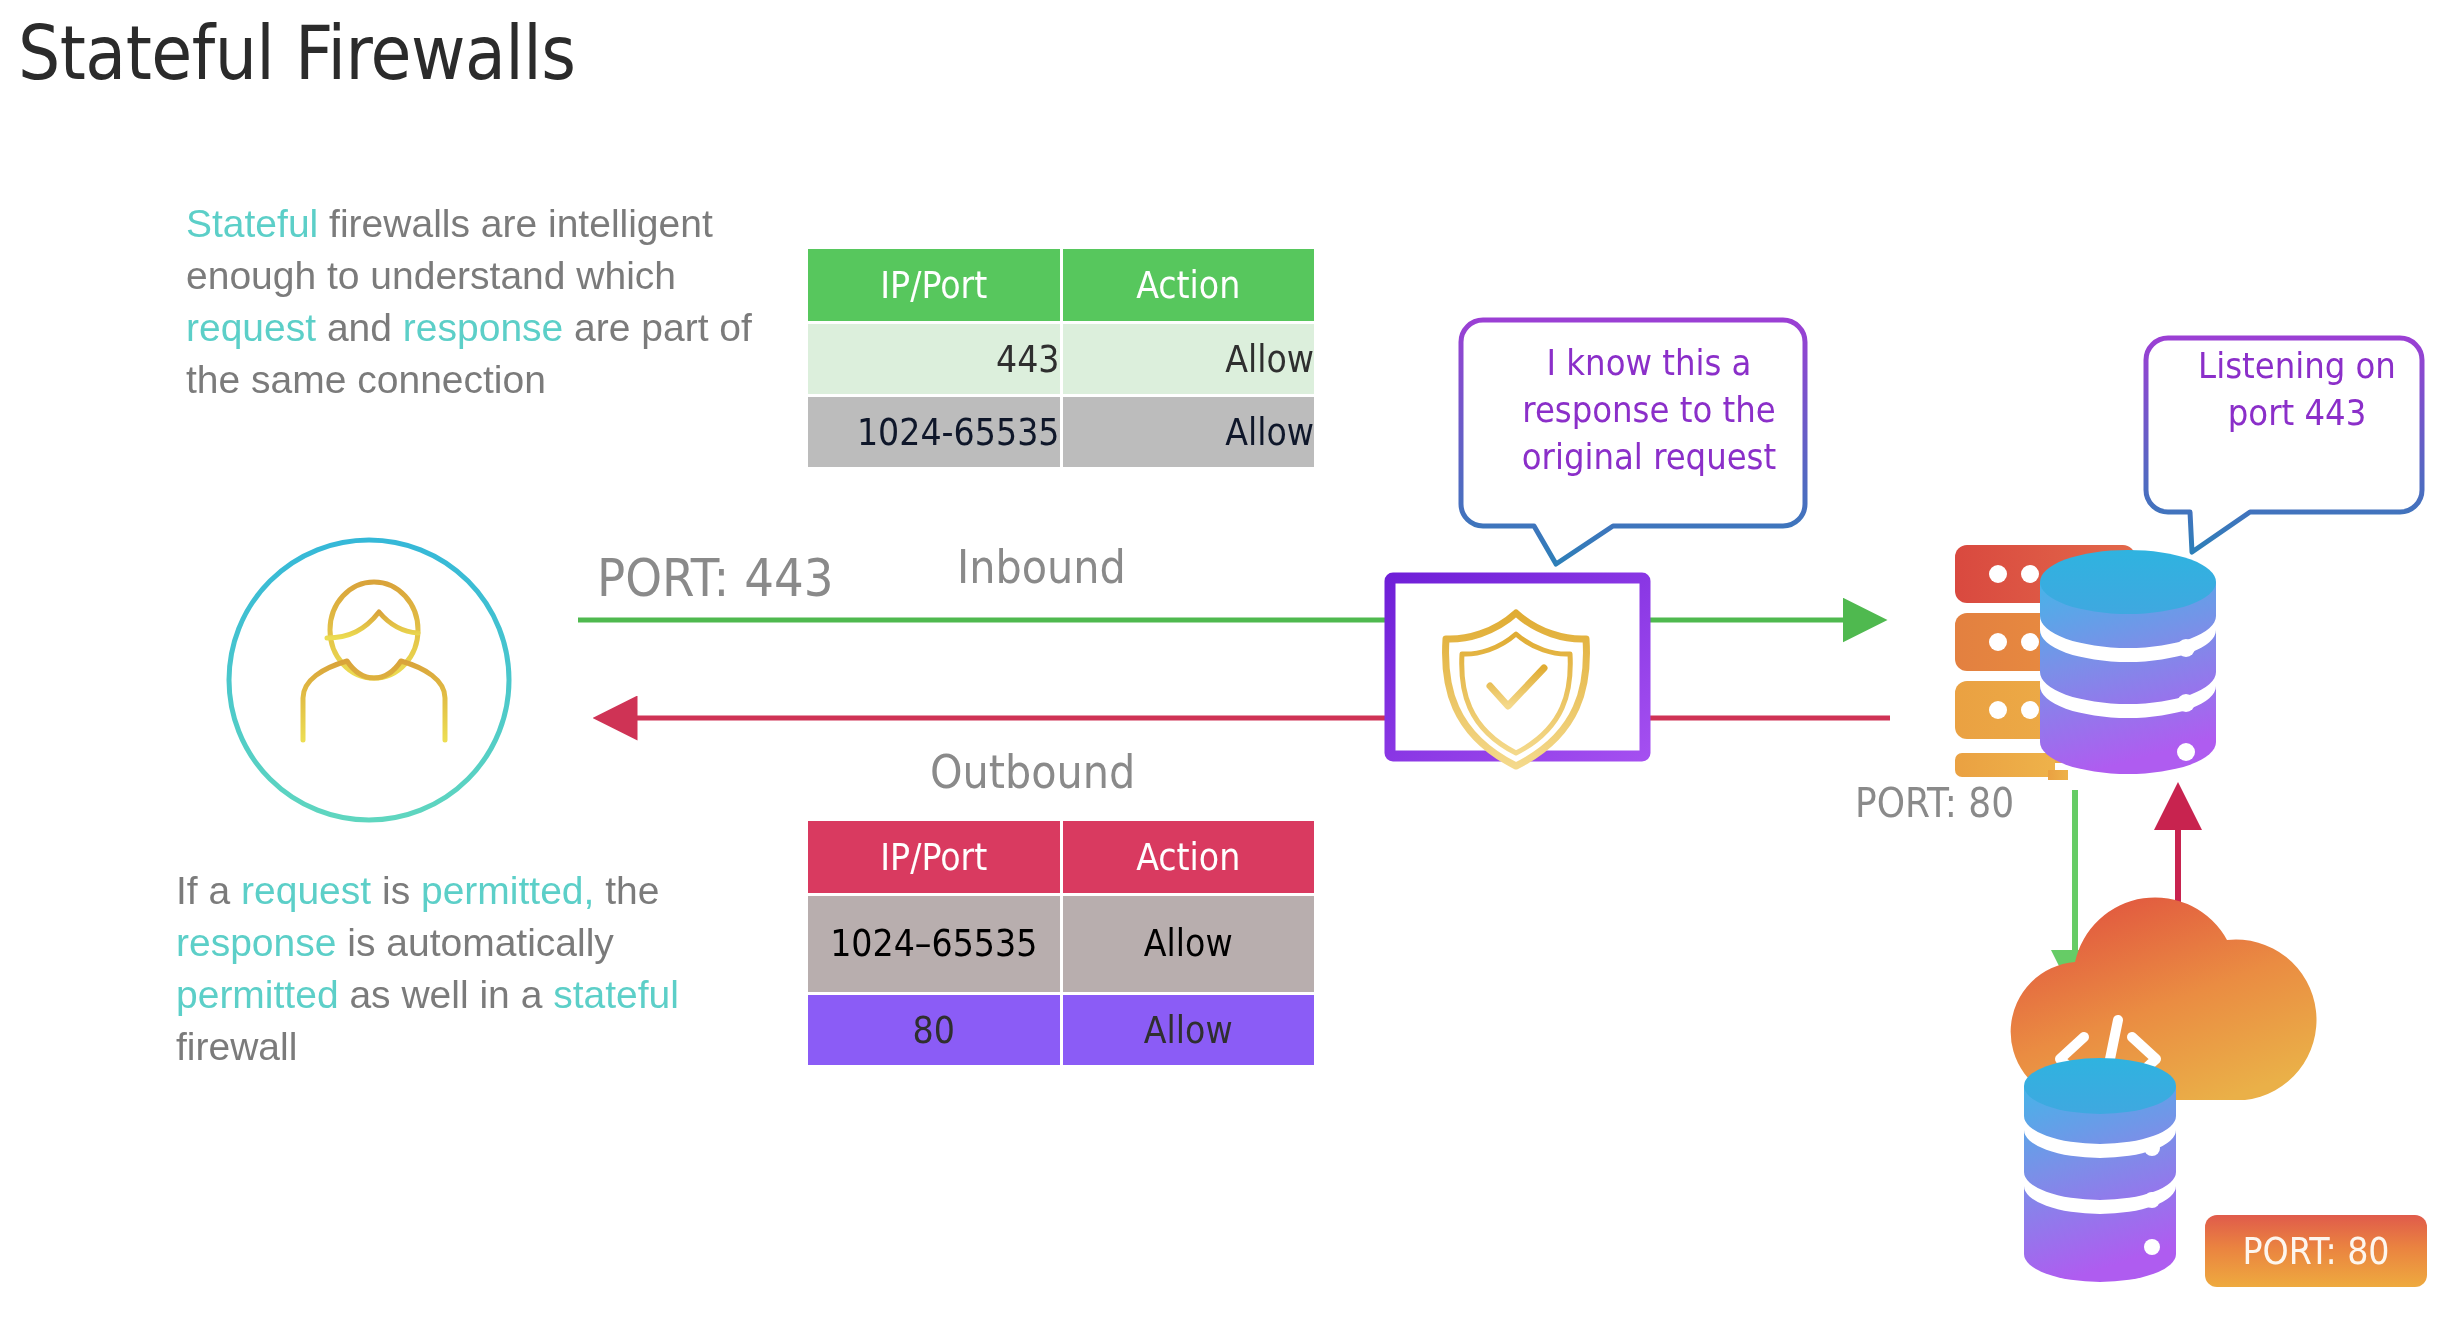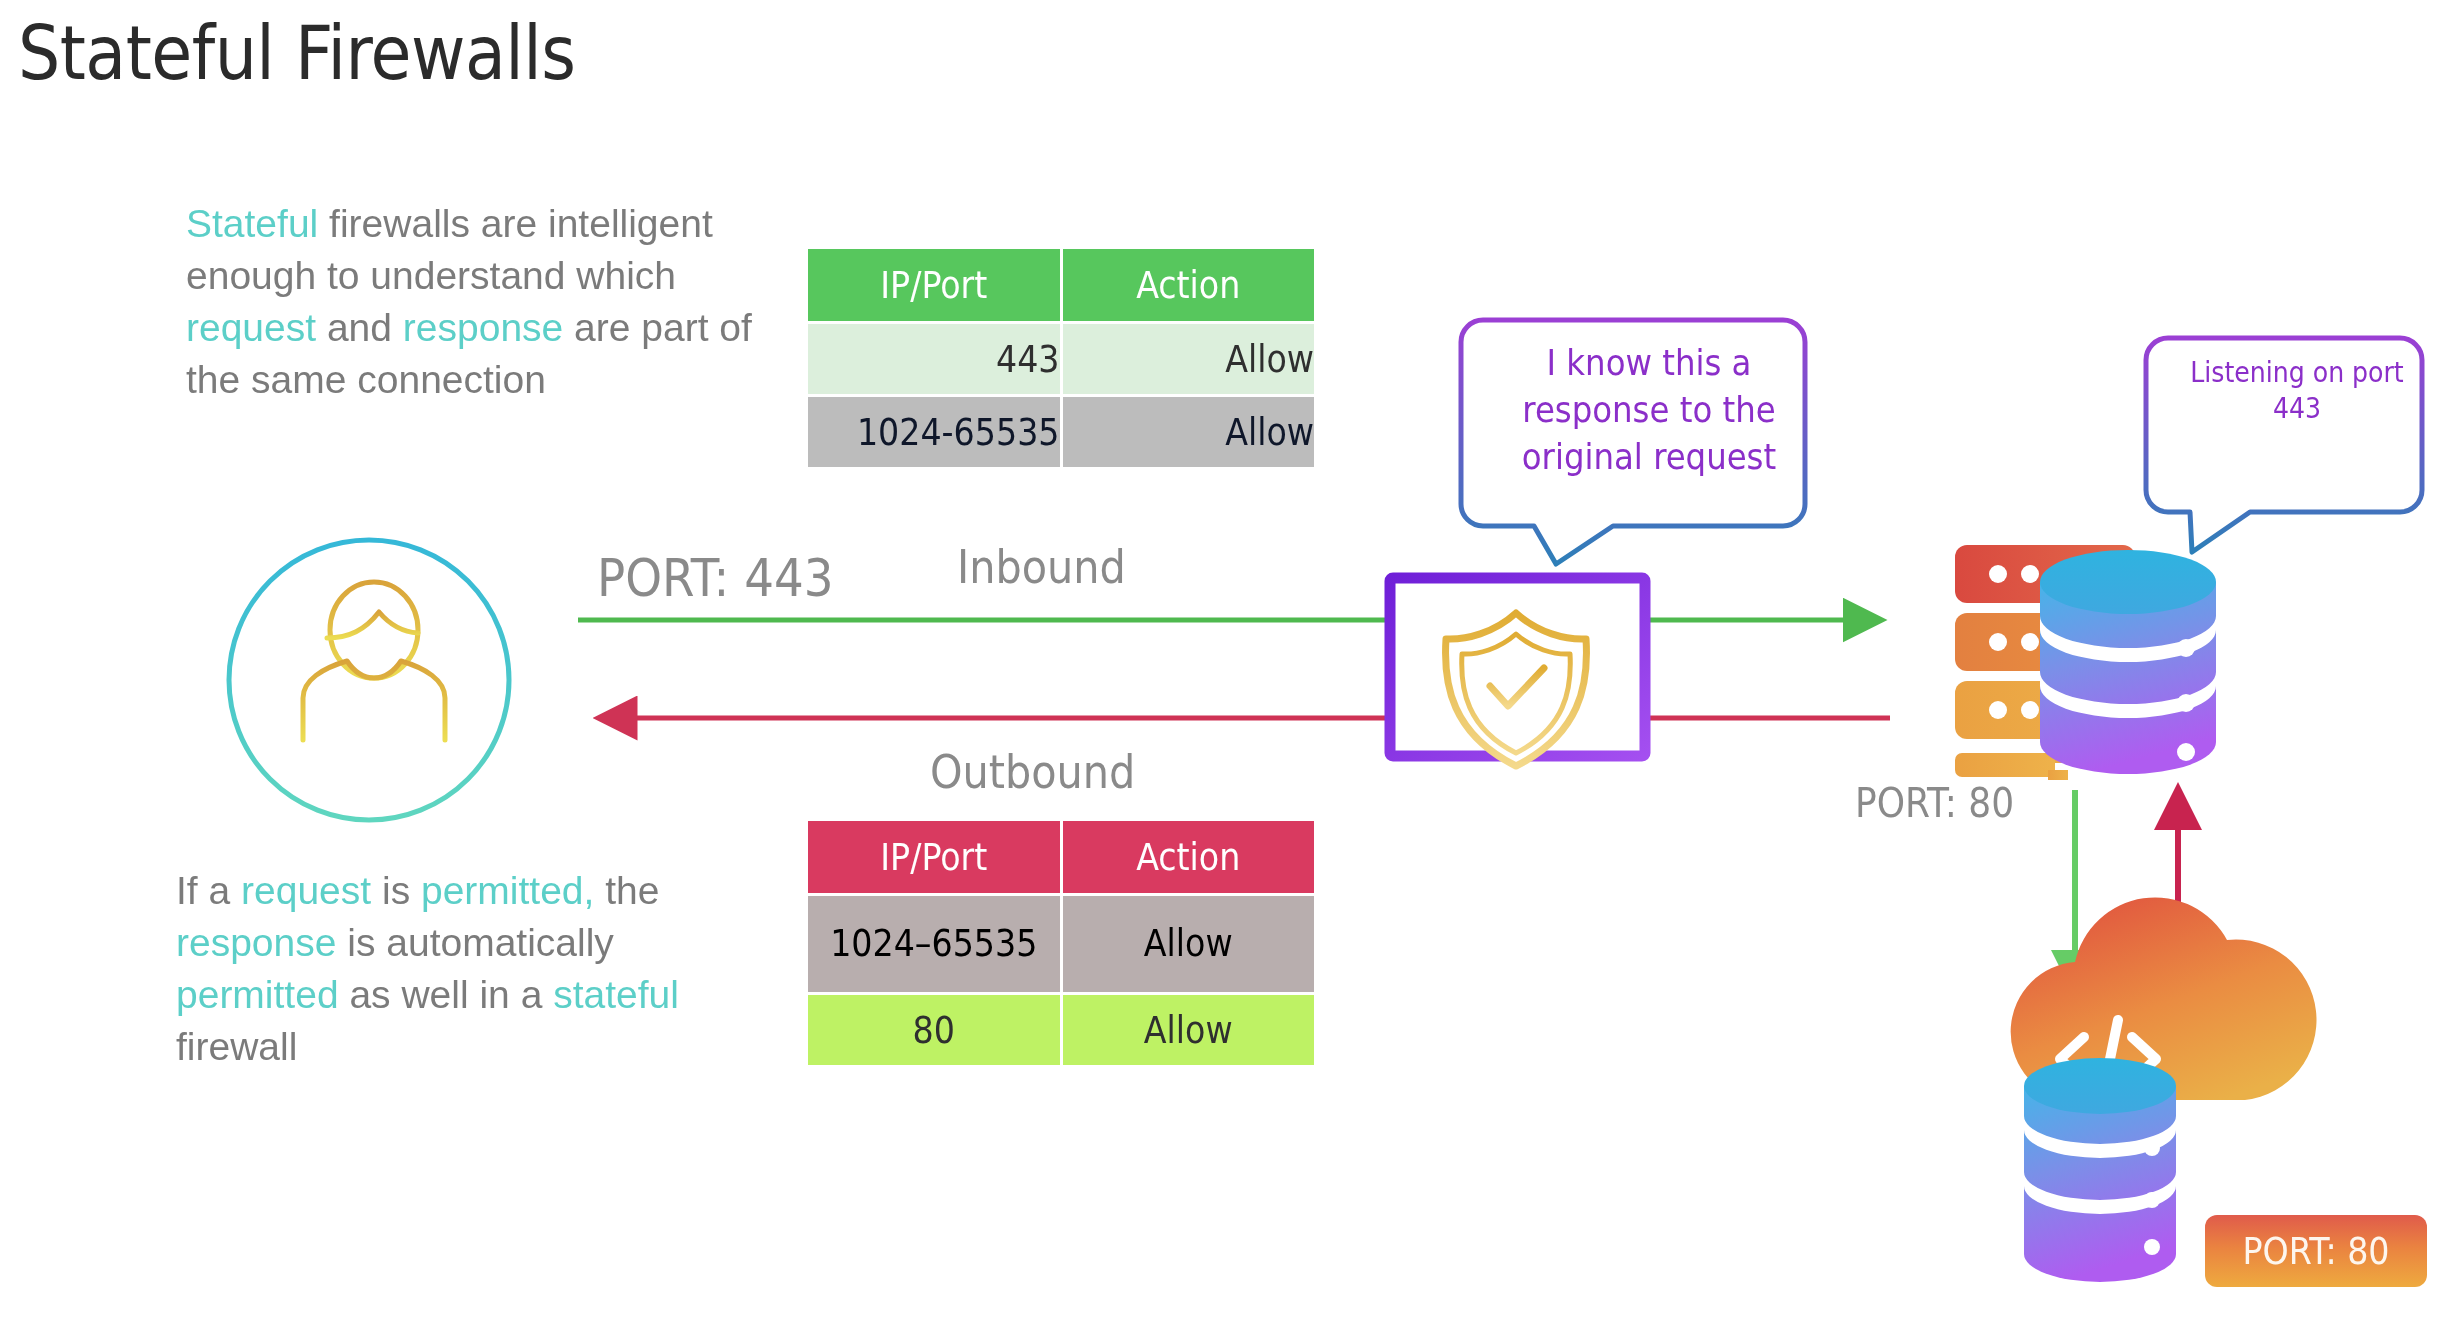--- a/index.html
+++ b/index.html
@@ -70,21 +70,21 @@
   }
   
   #table-inbound { left: 805px; top: 246px; }
   #table-inbound th { background: #57c75d; }
   #table-inbound tr.row-a td { background: #dcefdc; text-align: right; }
   #table-inbound tr.row-b td { background: #bcbcbc; color: #0f172a; text-align: right; }
   
   #table-outbound { left: 805px; top: 818px; }
   #table-outbound th { background: #d93a60; }
   #table-outbound tr.row-a td { background: #b8aeae; color: #000000; height: 96px; line-height: 1.12; }
-  #table-outbound tr.row-b td { background: #bef264; }
+  #table-outbound tr.row-b td { background: #8b5cf6; }
 
   
   .flow-label {
     position: absolute;
     font-size: 52px;
     color: #8a8a8a;
     font-family: "DejaVu Sans Condensed", "Liberation Sans Narrow", "Liberation Sans", sans-serif;
     white-space: nowrap;
   }
   #label-port443  { left: 597px;  top: 548px; }
@@ -103,21 +103,21 @@
 
   
   .bubble-text {
     position: absolute;
     color: #8b2fc9;
     font-family: "DejaVu Sans Condensed", "Liberation Sans Narrow", "Liberation Sans", sans-serif;
     text-align: center;
     line-height: 1.30;
   }
   #bubble-fw-text  { left: 1484px; top: 340px; width: 330px; font-size: 36px; }
-  #bubble-srv-text { left: 2166px; top: 355px; width: 262px; font-size: 28px; }
+  #bubble-srv-text { left: 2166px; top: 343px; width: 262px; font-size: 36px; }
 
   
   #port80-badge {
     position: absolute;
     left: 2205px;
     top: 1215px;
     width: 222px;
     height: 72px;
     border-radius: 12px;
     background: linear-gradient(180deg, #e05b4b 0%, #ea8340 45%, #eeaa3f 100%);

